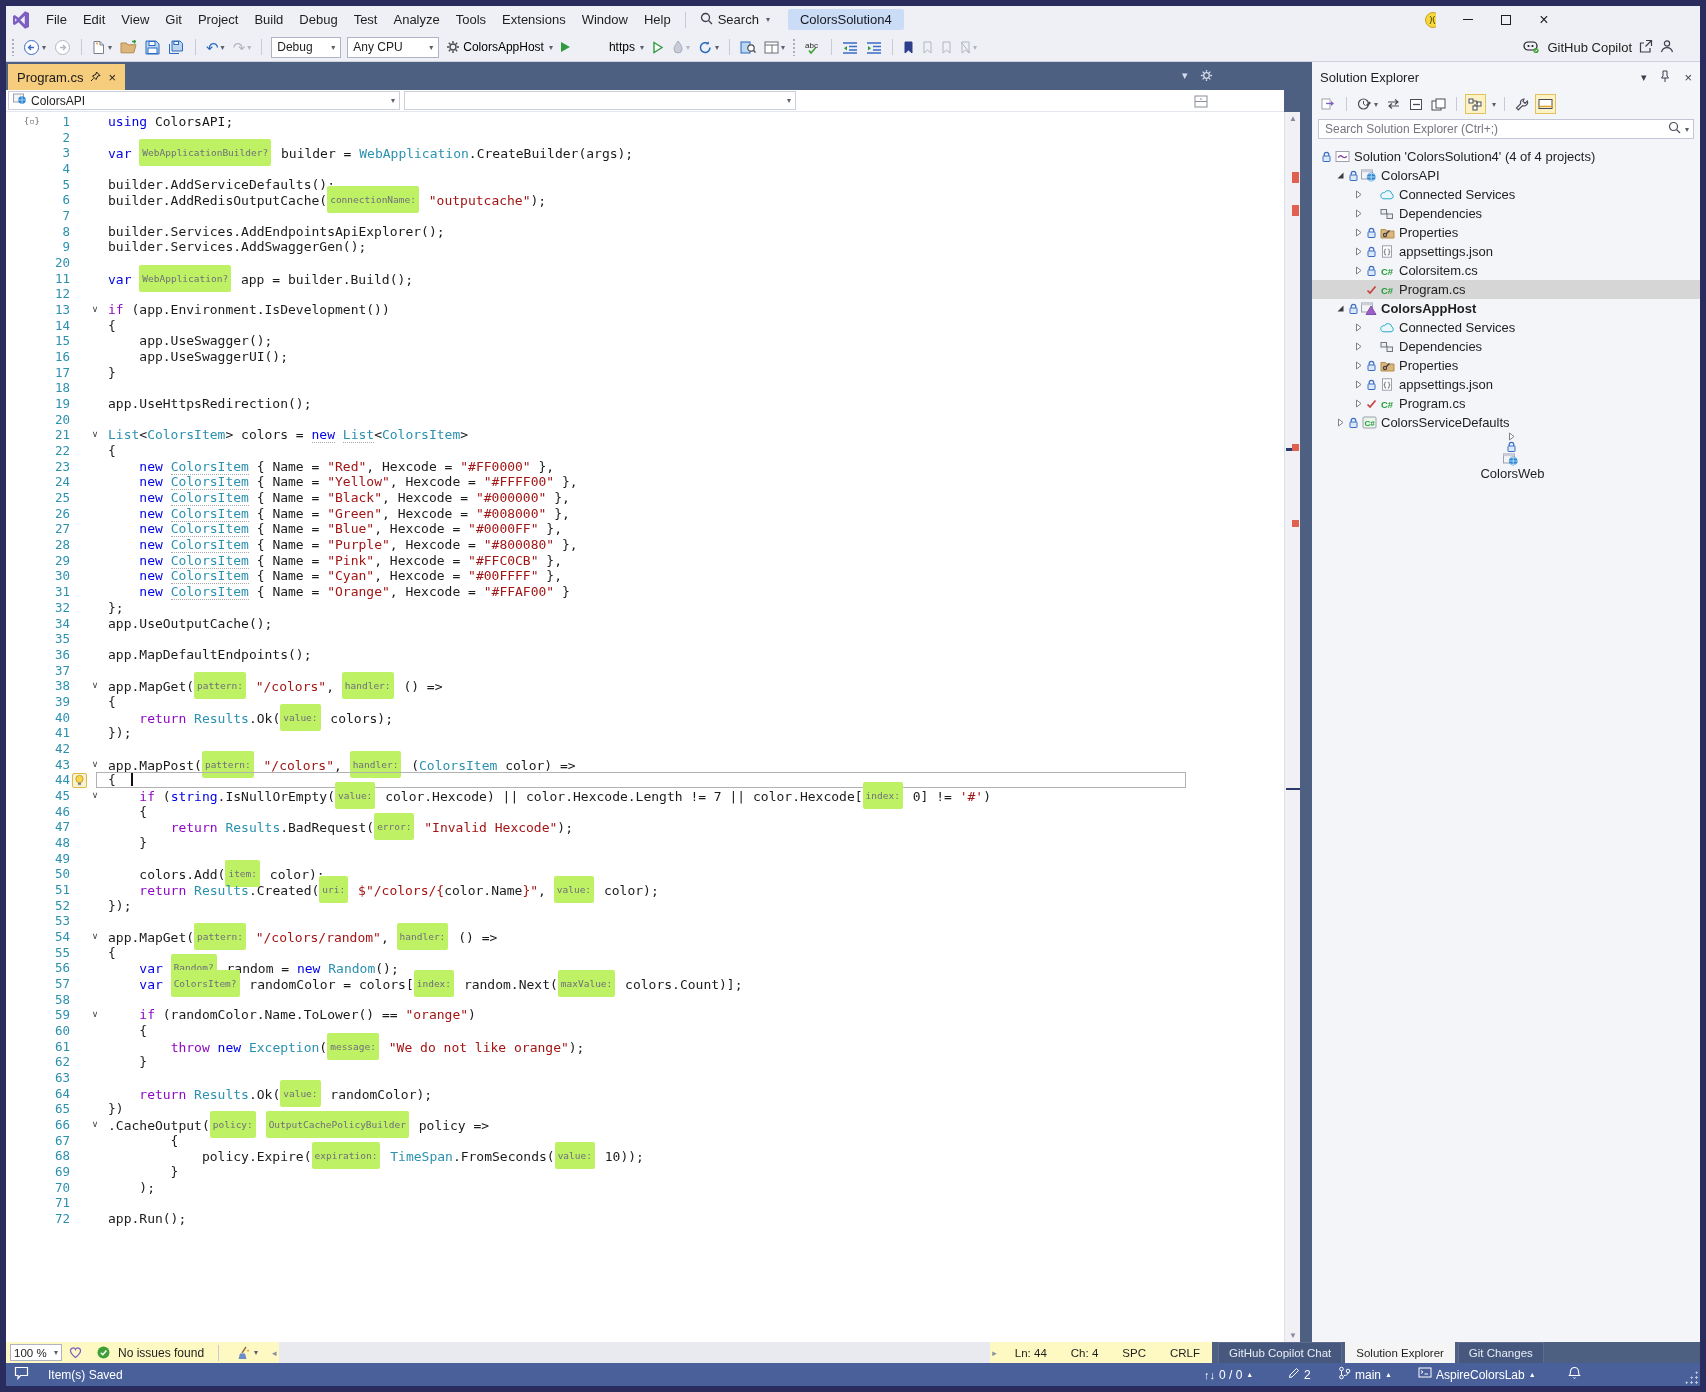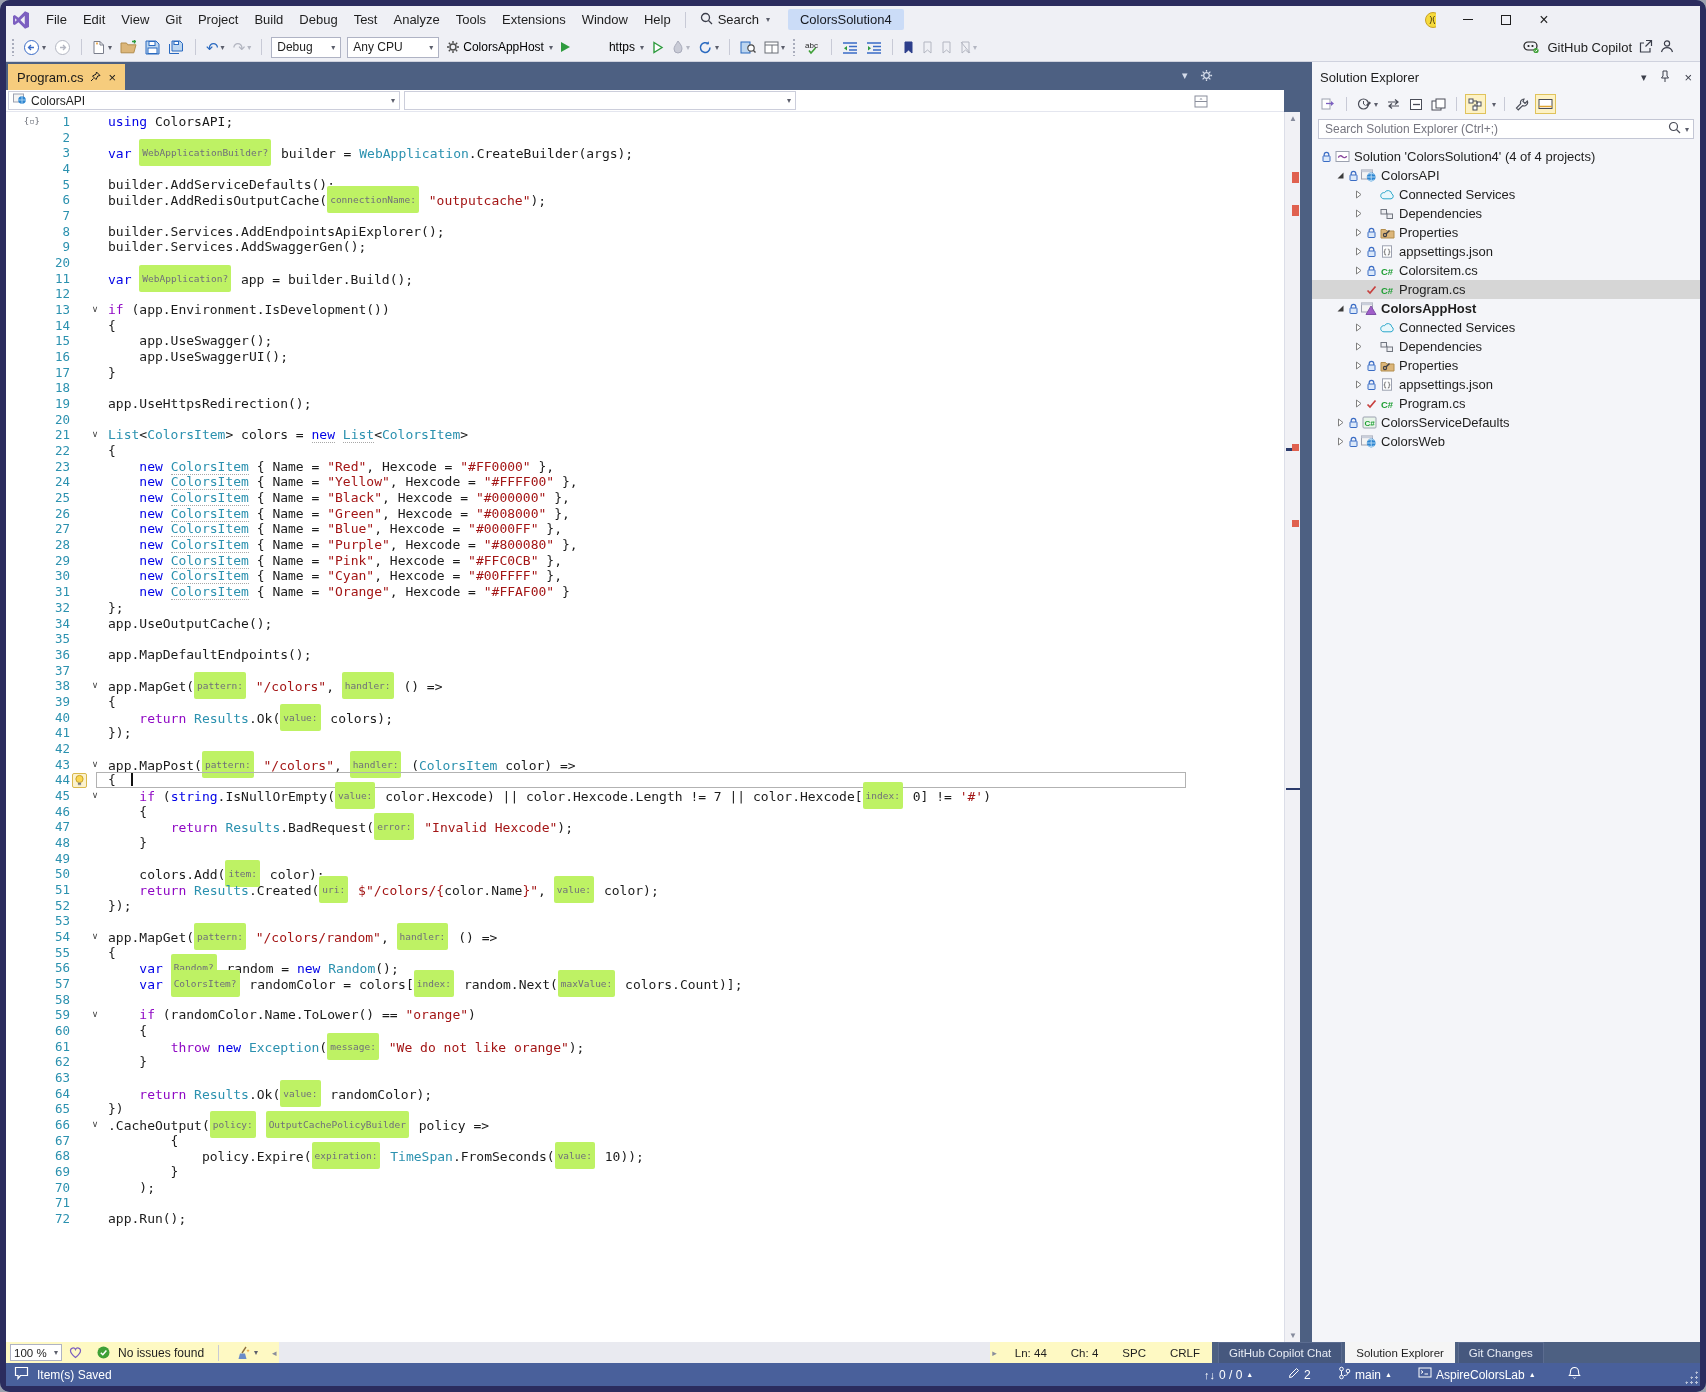--- a/index.html
+++ b/index.html
@@ -1,17 +1,17 @@
 <!DOCTYPE html>
 <html><head>
 <meta charset="utf-8">
 <style>
   html,body{margin:0;padding:0;background:#9aa0ad;}
   *{box-sizing:border-box;}
-  .app{position:relative;width:1706px;height:1392px;background:#4D6082;font-family:"Liberation Sans",sans-serif;overflow:hidden;border-radius:10px;-webkit-font-smoothing:antialiased;}
+  .app{position:relative;width:1706px;height:1392px;background:#4D6082;font-family:"Liberation Sans",sans-serif;overflow:hidden;-webkit-font-smoothing:antialiased;}
   .wborder{position:absolute;background:#2B2C5E;z-index:60;}
   
   #titlebar{position:absolute;left:6px;top:6px;width:1694px;height:27px;background:#EFF0F5;display:flex;align-items:center;z-index:5;}
   .vslogo{margin:0 6px 0 4px;display:flex;align-items:center;}
   .menu{display:flex;align-items:center;height:100%;}
   .menu-item{padding:0 8px;font-size:13px;color:#1E1E1E;line-height:27px;cursor:default;}
   .tb-sep{width:1px;height:16px;background:#C8CAD6;margin:0 6px;}
   .search-chip{display:flex;align-items:center;gap:5px;font-size:13px;color:#1E1E1E;padding:0 8px;}
   .title-chip{background:#CBDCF7;border-radius:2px;height:21px;display:flex;align-items:center;padding:0 12px;font-size:13px;color:#16191f;margin-left:10px;}
   .win-ctrls{position:absolute;right:150px;top:0;height:27px;display:flex;align-items:center;gap:26px;}
@@ -58,21 +58,21 @@
   #vscroll{position:absolute;left:1284px;top:112px;width:16px;height:1230px;background:#F1F1F5;border-left:1px solid #DCDEE8;z-index:4;}
   .sb-arrow{position:absolute;left:0;width:16px;text-align:center;color:#868B9C;font-size:8px;}
   .sb-mark{position:absolute;}
   
   #ebar{position:absolute;left:6px;top:1342px;width:1206px;height:21px;background:#fef9c3;display:flex;align-items:center;font-size:12px;color:#1E1E1E;z-index:5;}
   #ebar .zoom-combo{width:52px;height:17px;background:#fff;border:1px solid #AFB3C4;margin-left:4px;display:flex;align-items:center;justify-content:space-between;padding:0 3px;font-size:11.5px;}
   .hsb{flex:1;height:100%;background:#E9EAF0;margin:0 2px;position:relative;}
   .ebar-stat{padding:0 12px;font-size:11.5px;color:#1E1E1E;}
   
   #statusbar{position:absolute;left:6px;top:1363px;width:1694px;height:23px;background:#49609B;color:#fff;font-size:12px;z-index:5;}
-  .sb-left{position:absolute;left:8px;top:0;height:23px;display:flex;align-items:center;gap:8px;}
+  .sb-left{position:absolute;left:8px;top:0;height:23px;display:flex;align-items:center;gap:19px;}
   .sb-item{position:absolute;top:0;height:23px;display:flex;align-items:center;gap:4px;color:#fff;}
   .tri-up{font-size:7px;}
   .grip-dots{position:absolute;right:2px;bottom:2px;width:14px;height:14px;background-image:radial-gradient(circle,#B9C2D8 1px,transparent 1.2px);background-size:5px 5px;clip-path:polygon(100% 0,100% 100%,0 100%);}
   
   #panel{position:absolute;left:1312px;top:62px;width:388px;height:1280px;background:#F4F5F9;z-index:4;}
   .panel-head{height:30px;display:flex;align-items:center;padding:0 8px;font-size:13px;color:#1E1E1E;}
   .panel-head .hctrl{margin-left:14px;color:#3b3e4a;font-size:11px;}
   .panel-tools{height:24px;display:flex;align-items:center;padding:0 6px;gap:4px;}
   .ptool{display:inline-flex;align-items:center;justify-content:center;height:20px;padding:0 2px;}
   .ptool.tggl{background:#FDF2C5;border:1px solid #E0C35C;}
@@ -1313,21 +1313,21 @@
             </svg>
           </span>
           <span class="ticon">
             <svg width="15" height="13">
               <rect x="1" y="1" width="13" height="11" rx="1" fill="#E8F5E9" stroke="#9CA1B0"></rect>
               <text x="7.5" y="10" font-size="8" text-anchor="middle" fill="#1E9E33" font-weight="bold" font-family="Liberation Sans,sans-serif">C#</text>
             </svg>
           </span>
           <span class="tlabel">ColorsServiceDefaults</span>
         </div>
-        <div class="trow" style="padding-left: 22px;">
+        <div class="trow" style="padding-left: 10px; flex-direction: column;">
           <span class="sl">
             <svg width="9" height="9" viewBox="0 0 9 9">
               <path d="M2.5 1 7 4.5 2.5 8z" fill="#fff" stroke="#808080"></path>
             </svg>
           </span>
           <span class="sl">
             <svg width="11" height="12" viewBox="0 0 11 12">
               <path d="M3.2 5V3.6a2.3 2.3 0 0 1 4.6 0V5" fill="none" stroke="#3A6CC4" stroke-width="1.2"></path>
               <rect x="2" y="5" width="7" height="5.5" rx="0.5" fill="#DCE9FA" stroke="#3A6CC4"></rect>
             </svg>

